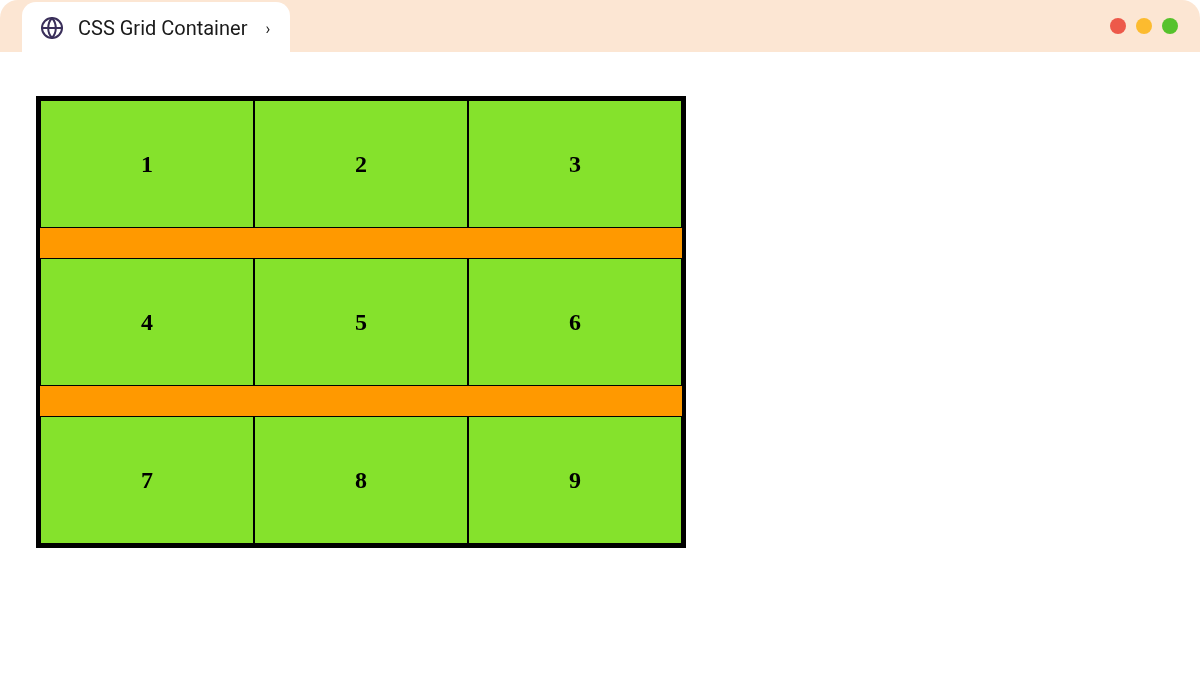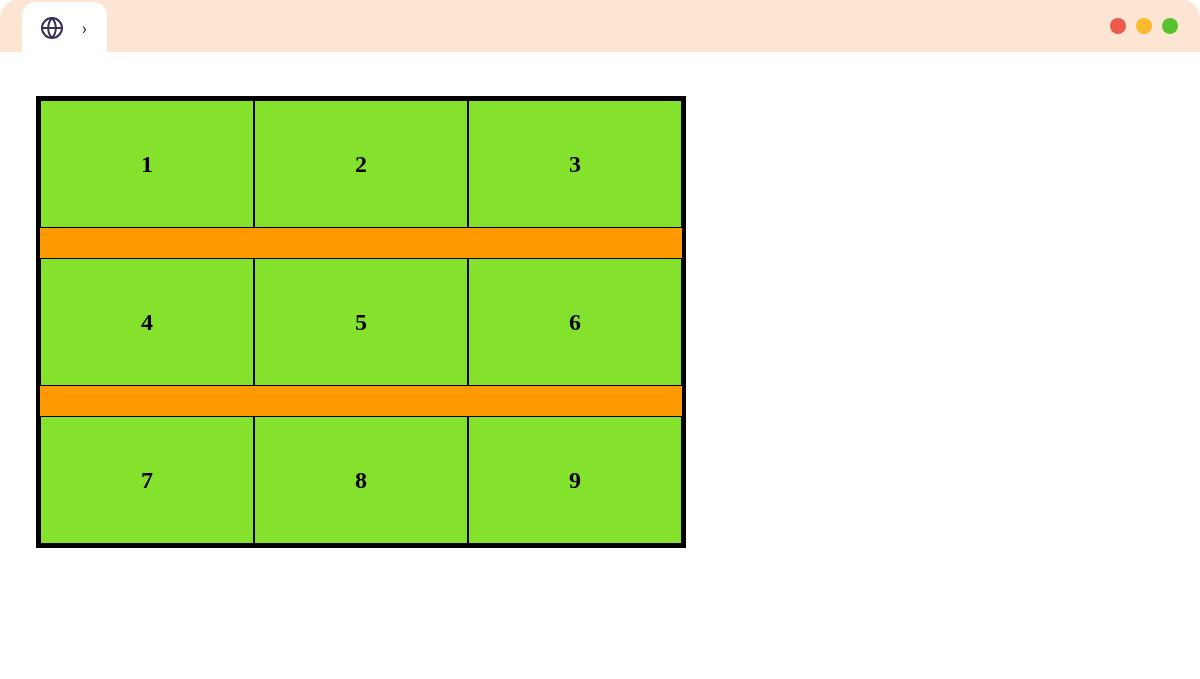--- a/index.html
+++ b/index.html
@@ -96,20 +96,21 @@
 
 <div class="browser-bar">
   <div class="tab">
     <span class="globe-icon">
       <svg width="24" height="24" viewBox="0 0 24 24" fill="none" stroke="currentColor" stroke-width="2" stroke-linecap="round" stroke-linejoin="round">
         <circle cx="12" cy="12" r="10"></circle>
         <line x1="2" y1="12" x2="22" y2="12"></line>
         <path d="M12 2 a15 15 0 0 1 0 20 a15 15 0 0 1 0 -20"></path>
       </svg>
     </span>
+    <span class="tab-title">CSS Grid Container</span>
     <span class="chevron">›</span>
   </div>
   <div class="window-controls">
     <div class="window-dot dot-red"></div>
     <div class="window-dot dot-yellow"></div>
     <div class="window-dot dot-green"></div>
   </div>
 </div>
 
 <div class="content-area">

